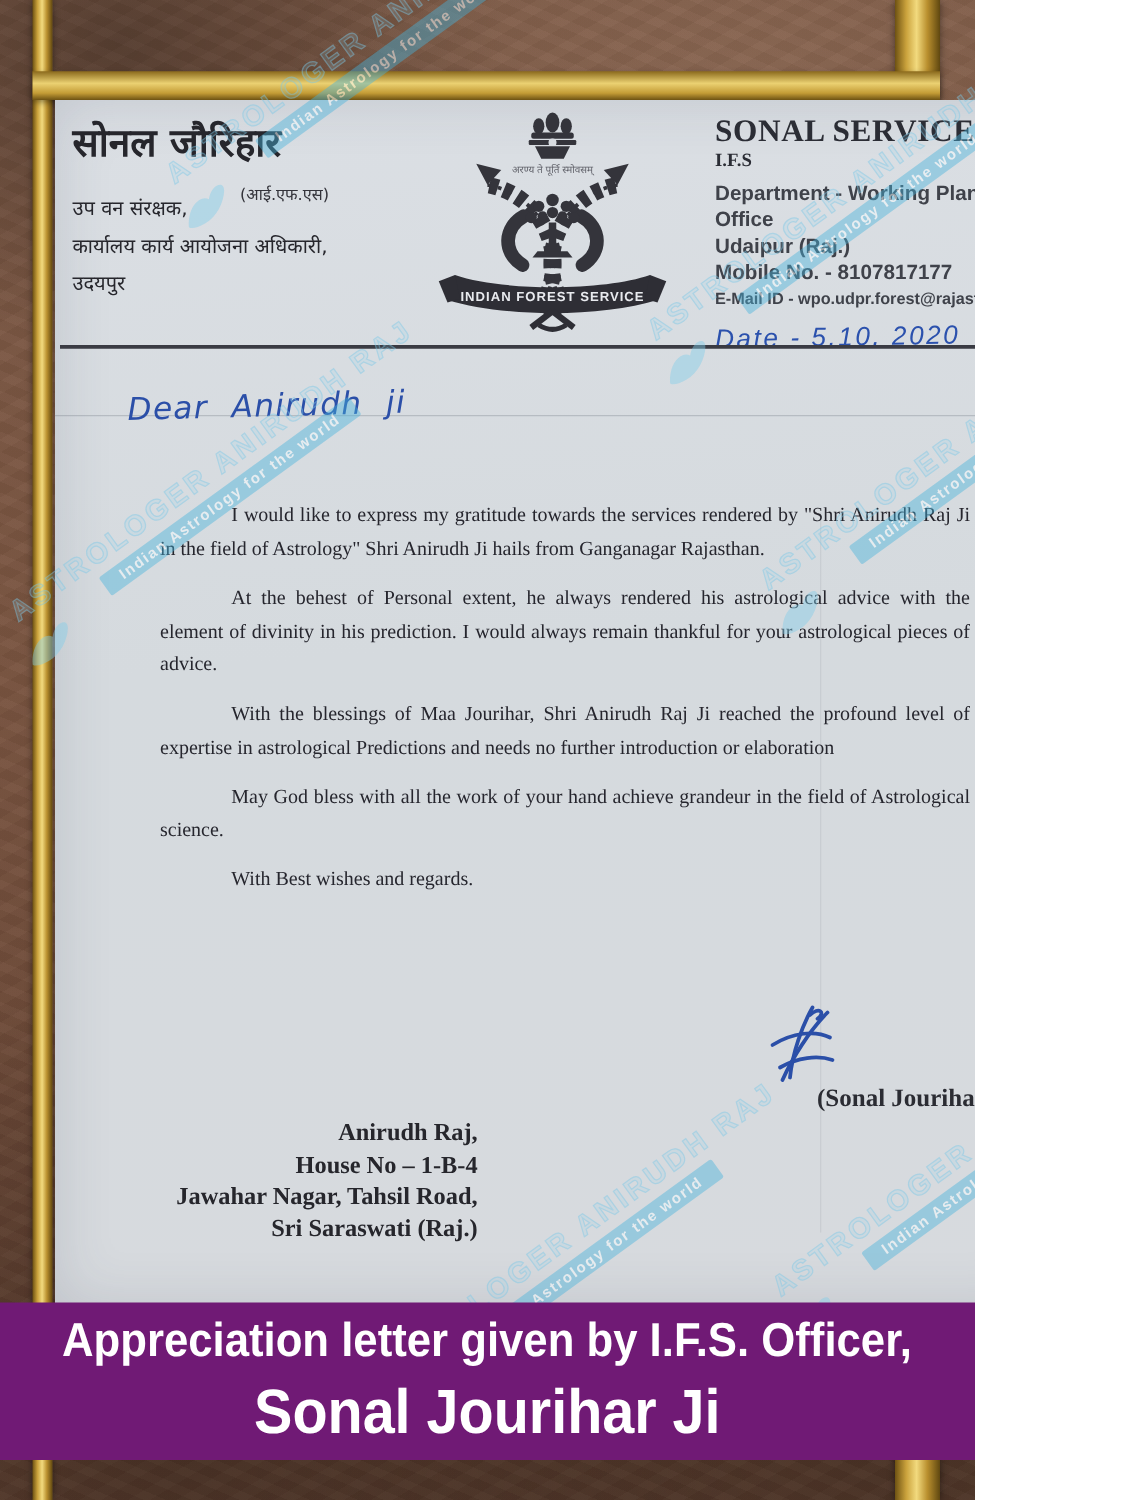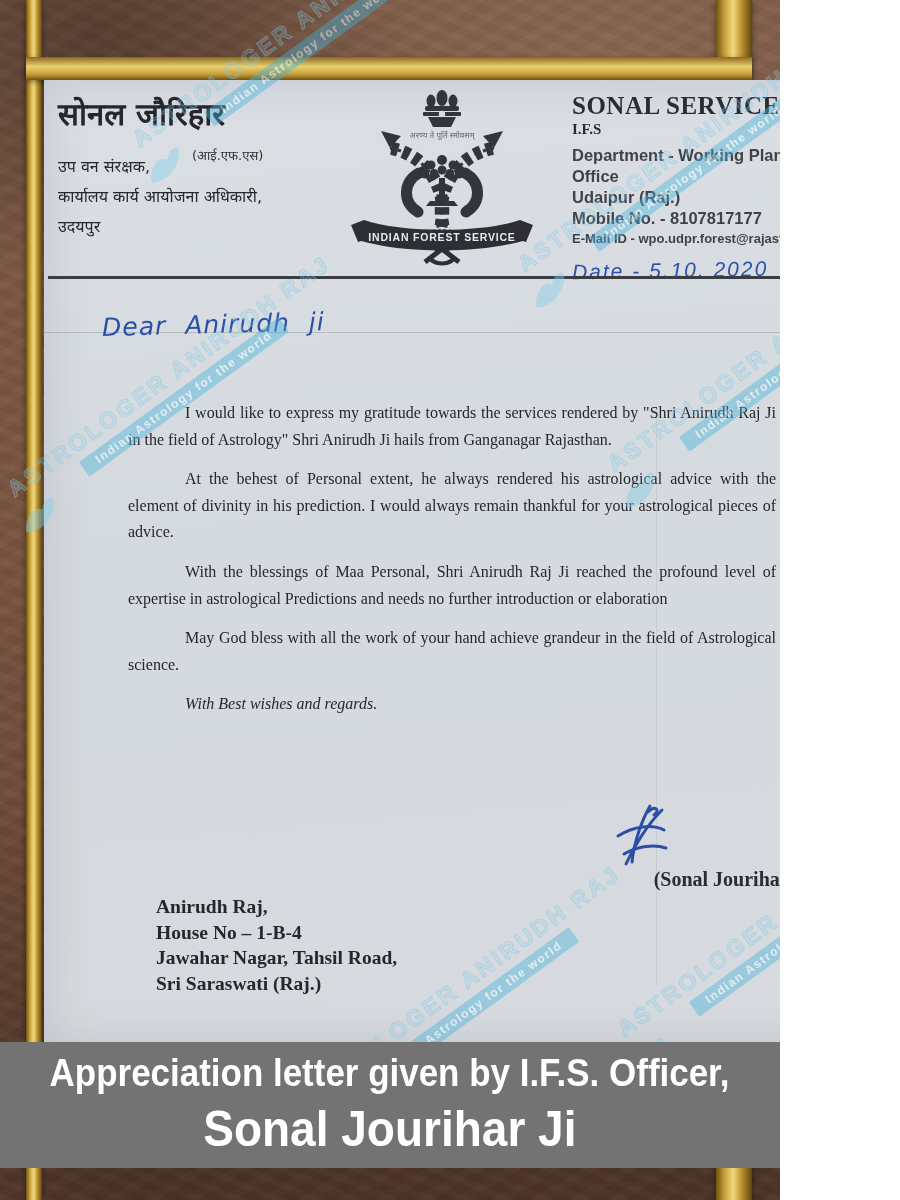--- a/index.html
+++ b/index.html
@@ -52,37 +52,37 @@
   .en-email{font-size:13px;line-height:20px;white-space:nowrap;}
   .date-hand{margin-top:9px;font-style:italic;font-size:21px;letter-spacing:2px;color:#2b51ad;transform:rotate(-1deg);}
 
   .rule{position:absolute;left:4px;right:6px;top:196px;height:2.5px;background:#3a3b43;}
 
   .salutation{position:absolute;left:58px;top:230px;font-style:italic;font-size:25px;letter-spacing:1px;word-spacing:10px;color:#2b4fa8;transform:rotate(-1.5deg);font-family:"DejaVu Sans",sans-serif;}
 
   
   .body-text{position:absolute;left:84px;top:320px;width:648px;font-family:"Liberation Serif",serif;font-size:16px;line-height:26.6px;color:#26262e;text-align:justify;}
   .body-text p{margin:0 0 13px 0;text-indent:57px;}
-  .closing{text-indent:57px;text-align:left;margin-top:2px;font-style:italic;}
+  .closing{text-indent:57px;text-align:left;margin-top:2px;}
 
   .signature-svg{position:absolute;left:560px;top:722px;width:80px;height:66px;}
   .sig-name{position:absolute;left:500px;top:788px;width:270px;text-align:right;font-family:"Liberation Serif",serif;font-weight:700;font-size:20px;color:#2b2c33;}
   .sig-name sub{font-size:12px;}
 
-  .recipient{position:absolute;left:112px;top:814px;font-family:"Liberation Serif",serif;font-weight:700;font-size:19.5px;line-height:25.5px;color:#26262c;}
+  .recipient{position:absolute;left:97px;top:814px;font-family:"Liberation Serif",serif;font-weight:700;font-size:19.5px;line-height:25.5px;color:#26262c;text-align:right;}
 
   
   .wm-layer{position:absolute;inset:0;z-index:3;pointer-events:none;}
   .wm{position:absolute;display:flex;flex-direction:column;align-items:center;transform:translate(-50%,-50%) rotate(-36deg);opacity:0.55;}
   .wm-text{font-weight:700;font-size:23px;letter-spacing:3px;white-space:nowrap;color:rgba(140,210,235,0.30);-webkit-text-stroke:1px rgba(125,200,230,0.85);}
   .wm-ribbon{margin-top:3px;background:rgba(70,180,220,0.78);color:rgba(255,255,255,0.92);font-weight:700;font-size:12px;letter-spacing:1.5px;padding:2px 16px;border-radius:2px;white-space:nowrap;}
   .wm-bird{position:absolute;left:-14px;bottom:-20px;width:52px;height:36px;color:rgba(130,205,232,0.8);}
 
   
-  .caption-band{position:absolute;left:0;right:0;top:1042px;height:126px;background:#737373;z-index:5;
+  .caption-band{position:absolute;left:0;right:0;top:1042px;height:126px;background:#701a75;z-index:5;
     display:flex;flex-direction:column;align-items:center;justify-content:center;gap:5px;}
   .caption-line1{font-size:38px;font-weight:700;color:#fff;transform:scaleX(0.92);white-space:nowrap;}
   .caption-line2{font-size:50px;font-weight:700;color:#fff;transform:scaleX(0.92);white-space:nowrap;}
 </style>
 </head>
 <body>
 
 <div class="stage">
   <div class="leather"></div>
 
@@ -164,21 +164,21 @@
       <div class="date-hand">Date  -  5.10. 2020</div>
     </div>
 
     <div class="rule"></div>
 
     <div class="salutation">Dear Anirudh ji</div>
 
     <div class="body-text">
       <p>I would like to express my gratitude towards the services rendered by "Shri Anirudh Raj Ji in the field of Astrology" Shri Anirudh Ji hails from Ganganagar Rajasthan.</p>
       <p>At the behest of Personal extent, he always rendered his astrological advice with the element of divinity in his prediction. I would always remain thankful for your astrological pieces of advice.</p>
-      <p>With the blessings of Maa Personal, Shri Anirudh Raj Ji reached the profound level of expertise in astrological Predictions and needs no further introduction or elaboration</p>
+      <p>With the blessings of Maa Jourihar, Shri Anirudh Raj Ji reached the profound level of expertise in astrological Predictions and needs no further introduction or elaboration</p>
       <p>May God bless with all the work of your hand achieve grandeur in the field of Astrological science.</p>
       <div class="closing">With Best wishes and regards.</div>
     </div>
 
     <svg class="signature-svg" viewBox="0 0 80 66">
       <g stroke="#2b4fa8" stroke-width="3" fill="none" stroke-linecap="round">
         <path d="M46 4 C38 18 30 40 28 60"></path>
         <path d="M58 8 C44 22 30 44 22 62"></path>
         <path d="M14 34 C30 24 48 22 60 28"></path>
         <path d="M20 52 C34 44 50 42 62 46"></path>

